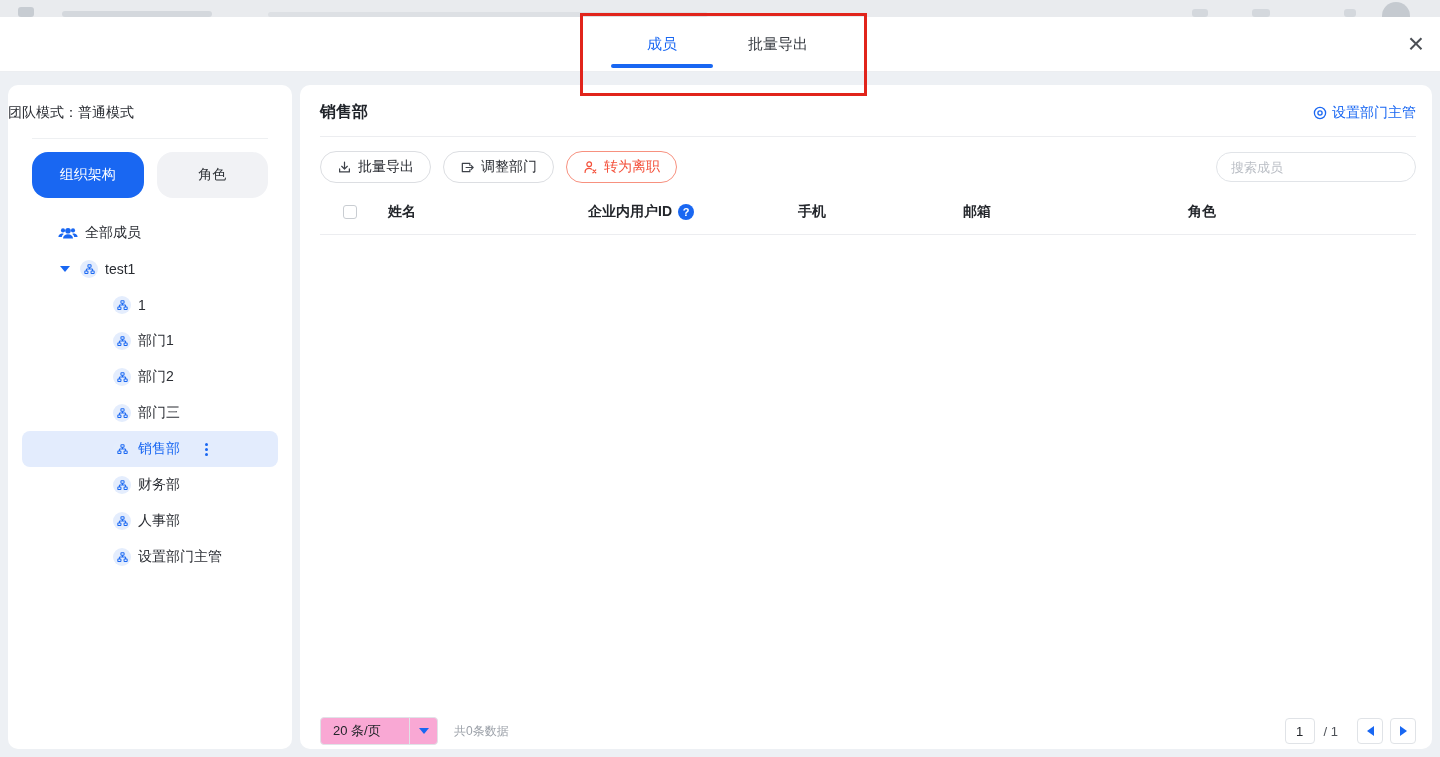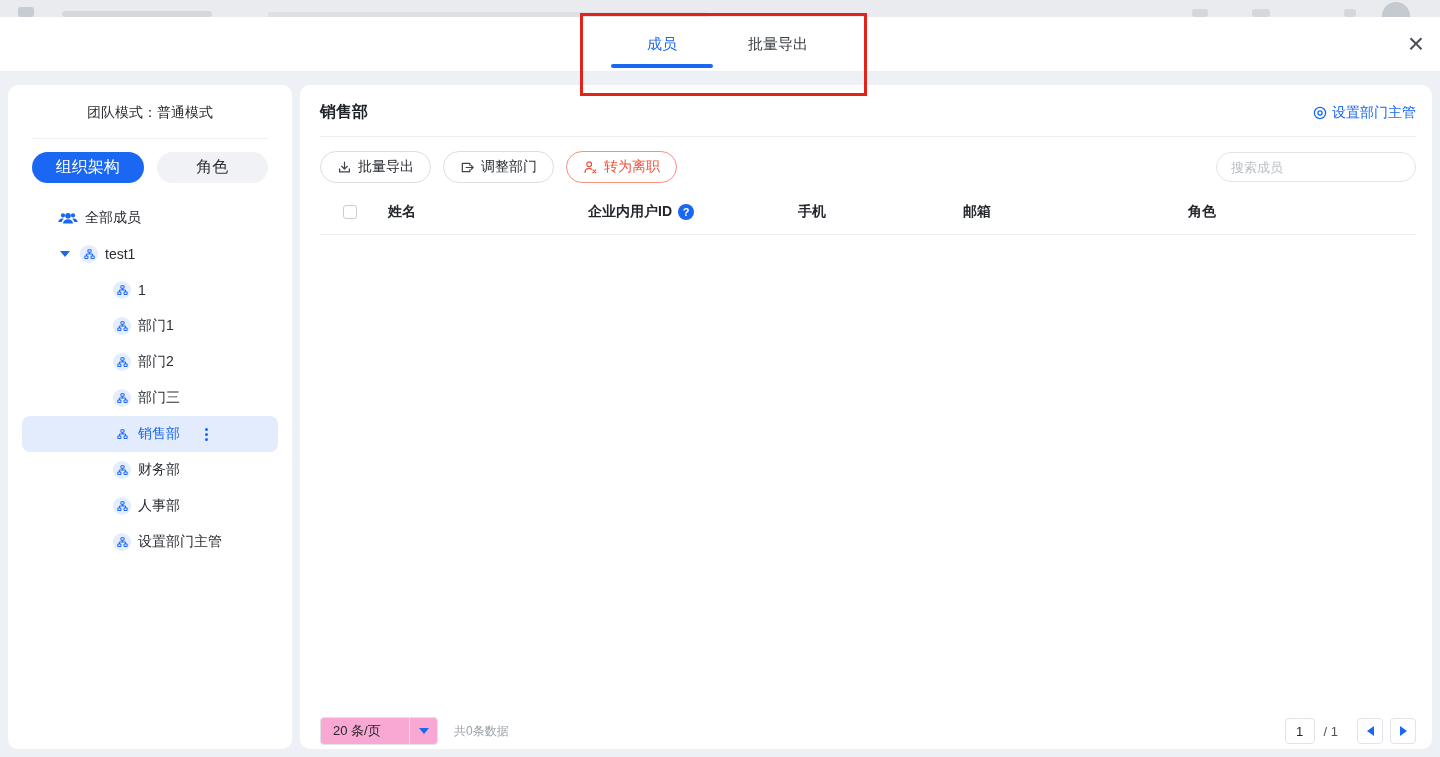--- a/index.html
+++ b/index.html
@@ -26,24 +26,24 @@
   .tab { position:relative; min-width:102px; display:flex; align-items:center; justify-content:center; padding:0 12px; font-size:15px; color:#3a3e44; cursor:pointer; }
   .tab.active { color:#1967f2; }
   .tab-underline { position:absolute; left:0; bottom:3px; width:100%; height:4px; background:#1967f2; border-radius:2px; }
   .close-btn { position:absolute; right:16px; top:50%; transform:translateY(-50%); font-size:28px; line-height:1; color:#4b4f55; cursor:pointer; font-weight:300; }
 
   
   .annotation-rect { position:absolute; left:580px; top:13px; width:287px; height:83px; border:3px solid #e1241b; z-index:60; pointer-events:none; }
 
   
   .sidebar { position:absolute; left:8px; top:85px; width:284px; height:664px; background:#fff; border-radius:10px; }
-  .team-mode { text-align:center; padding-top:19px; font-size:14px; color:#2a2d33; }
+  .team-mode { text-align:left; padding-top:19px; font-size:14px; color:#2a2d33; }
   .side-divider { height:1px; background:#eef0f2; margin:16px 24px 0; }
   .seg-row { display:flex; gap:13px; margin:13px 24px 0; }
-  .seg-btn { flex:1; height:31px; border-radius:16px; display:flex; align-items:center; justify-content:center; font-size:16px; cursor:pointer;text-align:right; }
+  .seg-btn { flex:1; height:46px; border-radius:16px; display:flex; align-items:center; justify-content:center; font-size:14px; cursor:pointer;text-align:right; }
   .seg-btn.primary { background:#1967f2; color:#fff; }
   .seg-btn.plain { background:#f1f2f5; color:#2f3338; }
 
   .tree { margin-top:17px; padding:0 14px; }
   .tree-row { height:36px; display:flex; align-items:center; border-radius:8px; color:#2a2d33; cursor:pointer; }
   .tree-row.lvl0 { padding-left:36px; }
   .tree-row.lvl1 { padding-left:38px; }
   .tree-row.lvl2 { padding-left:91px; }
   .tree-row.selected { background:#e3ecfd; color:#1967f2; }
   .tree-label { margin-left:7px; font-size:14px; }

